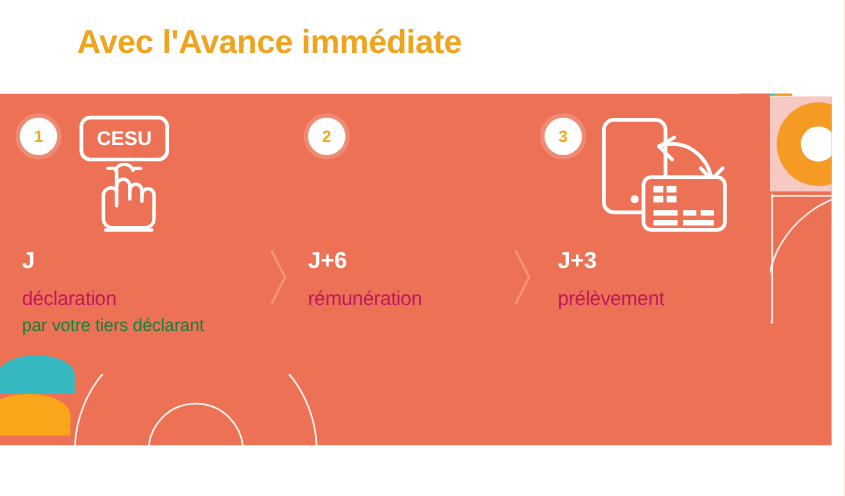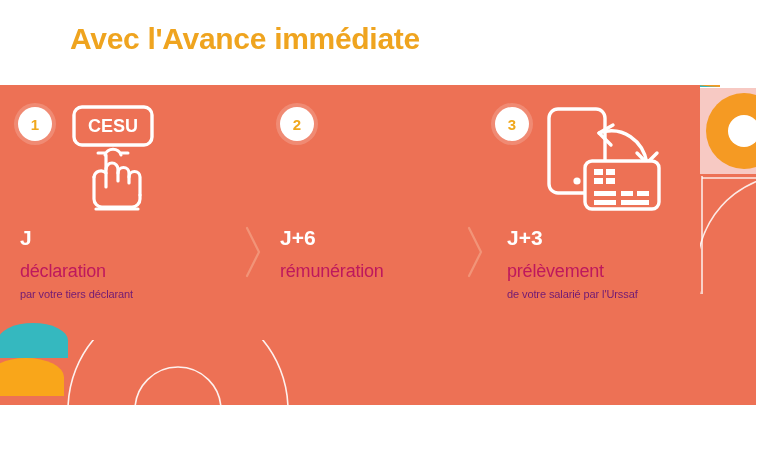--- a/index.html
+++ b/index.html
@@ -95,21 +95,21 @@
   .txt{position:absolute;left:2px;top:142px;width:100%;}
   .step-2 .txt{left:0px;}
   .step-3 .txt{left:12px;}
   .t-day{
     color:#ffffff;font-size:21px;font-weight:bold;line-height:1.02;letter-spacing:0px;
   }
   .t-main{
     color:#be185d;font-size:18px;font-weight:normal;line-height:1.12;margin-top:13px;letter-spacing:-0.2px;
   }
   .t-sub{
-    color:#701a75;font-size:11px;font-weight:normal;margin-top:6px;letter-spacing:-0.1px;
+    color:#15803d;font-size:16px;font-weight:normal;margin-top:6px;letter-spacing:-0.1px;
   }
 
   
   .chev{position:absolute;top:222px;z-index:7;}
   .chev-1{left:243px;}
   .chev-2{left:465px;}
   .chev svg{display:block;}
 
   .white-bottom{position:absolute;left:0;top:405px;width:768px;height:46px;background:#ffffff;z-index:8;}
 </style>
@@ -209,21 +209,20 @@
           <rect x="57" y="88" width="22" height="5" fill="#ffffff"></rect>
           <rect x="84" y="88" width="12" height="5" fill="#ffffff"></rect>
           <rect x="100" y="88" width="12" height="5" fill="#ffffff"></rect>
           <rect x="57" y="97" width="22" height="5" fill="#ffffff"></rect>
           <rect x="84" y="97" width="28" height="5" fill="#ffffff"></rect>
         </svg>
       </div>
       <div class="txt">
         <div class="t-day">J+3</div>
         <div class="t-main">prélèvement</div>
-        <div class="t-sub">de votre salarié par l'Urssaf</div>
       </div>
     </div>
 
   </div>
 
   <div class="white-bottom"></div>
 
 </div>
 
 </body></html>

